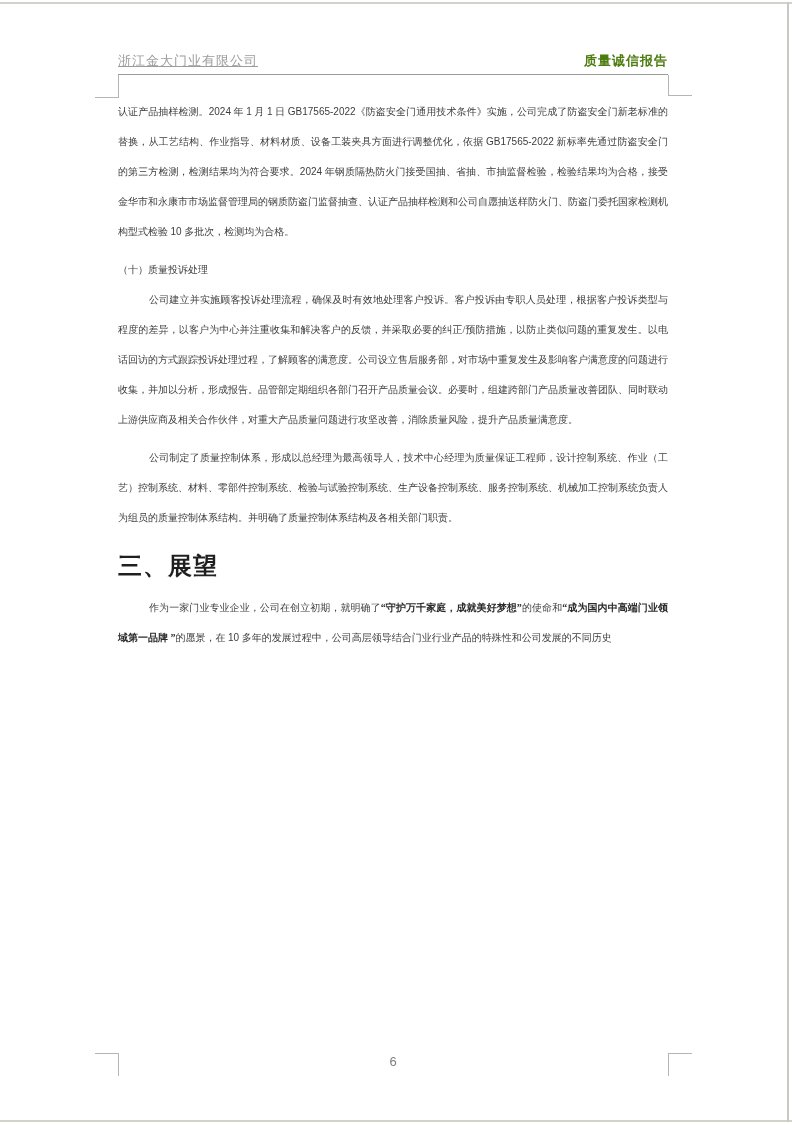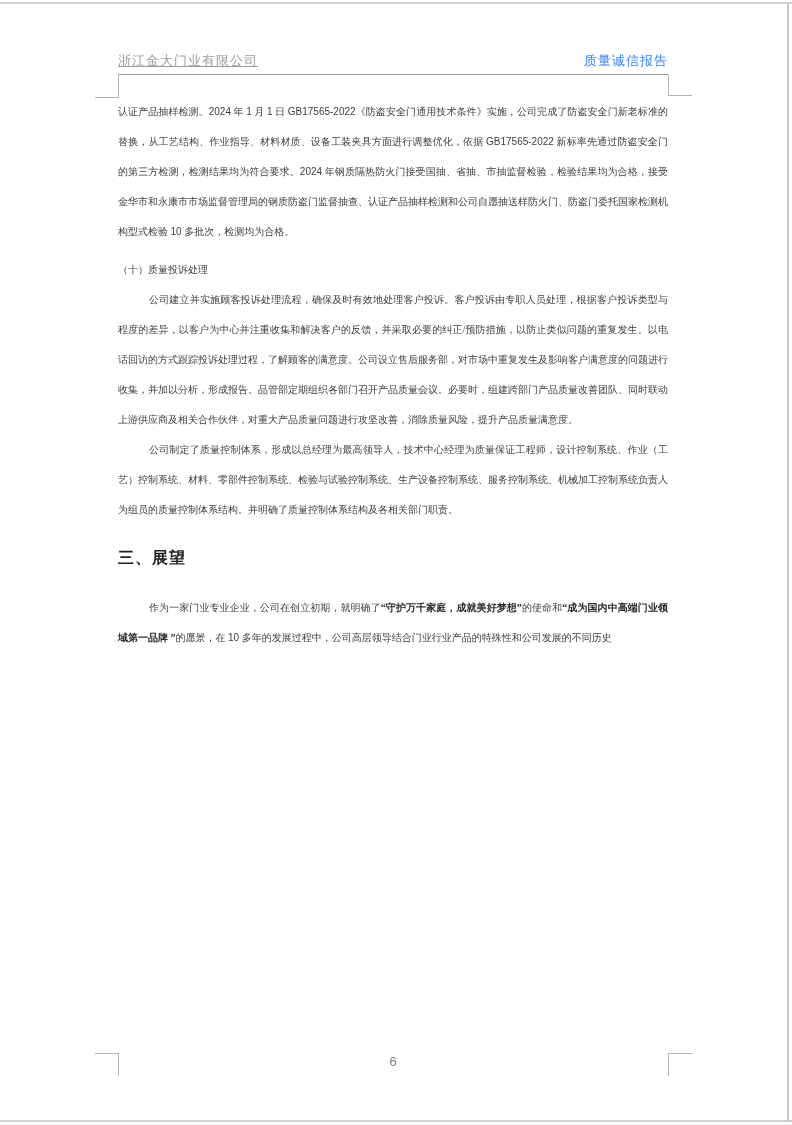--- a/index.html
+++ b/index.html
@@ -11,21 +11,21 @@
     font-family:"Liberation Serif", serif;
   }
   
   .edge { position:absolute; background:#d2d2cc; }
   .edge-top    { left:0; top:2px; width:792px; height:2px; }
   .edge-bottom { left:0; top:1120px; width:792px; height:2px; }
   .edge-right  { left:787px; top:2px; width:2px; height:1120px; background:#c9c9c4; }
 
   
   .hdr-left  { position:absolute; left:118px; top:52px; font-size:13px; color:#9c9c9c; letter-spacing:1px;text-decoration:underline; }
-  .hdr-right { position:absolute; right:124px; top:52px; font-size:13px; color:#3b82f6; letter-spacing:1px; }
+  .hdr-right { position:absolute; right:124px; top:52px; font-size:13px; color:#4d7c0f; letter-spacing:1px;font-weight:bold; }
   .hdr-rule  { position:absolute; left:118px; top:74px; width:550px; height:1px; background:#9a9a9a; }
 
   
   .mark { position:absolute; width:23px; height:22px; }
   .mark-tl { left:95px;  top:75px;   border-right:1px solid #b5b5b5; border-bottom:1px solid #b5b5b5; }
   .mark-tr { left:668px; top:75px;   border-left:1px solid #b5b5b5;  border-bottom:1px solid #b5b5b5; height:20px; }
   .mark-bl { left:95px;  top:1053px; border-right:1px solid #b5b5b5; border-top:1px solid #b5b5b5; }
   .mark-br { left:668px; top:1053px; border-left:1px solid #b5b5b5;  border-top:1px solid #b5b5b5; }
 
   
@@ -35,24 +35,24 @@
   }
   .doc p {
     margin:0;
     font-size:10px;
     line-height:30px;
     text-align:justify;
     text-justify:inter-ideograph;
   }
   .doc p.body-indent { text-indent:31px; }
   .doc p.subheading  { margin-top:8px; }
-  .doc p.spaced      { margin-top:0; }
+  .doc p.spaced      { margin-top:8px; }
   .doc p.section-heading {
-    font-size:16px; font-weight:bold; color:#1f1f1f;
-    line-height:34px; margin-top:16px; margin-bottom:18px;
+    font-size:24px; font-weight:bold; color:#1f1f1f;
+    line-height:34px; margin-top:16px; margin-bottom:10px;
     text-indent:0; letter-spacing:1px;
   }
   .bold  { font-weight:bold; color:#2a2a2a; }
   .latin { font-family:"Liberation Sans", sans-serif; }
 
   
   .footer {
     position:absolute; left:118px; top:1054px; width:550px;
     text-align:center; font-size:13px; color:#7d7d7d;
     font-family:"Liberation Sans", sans-serif;

